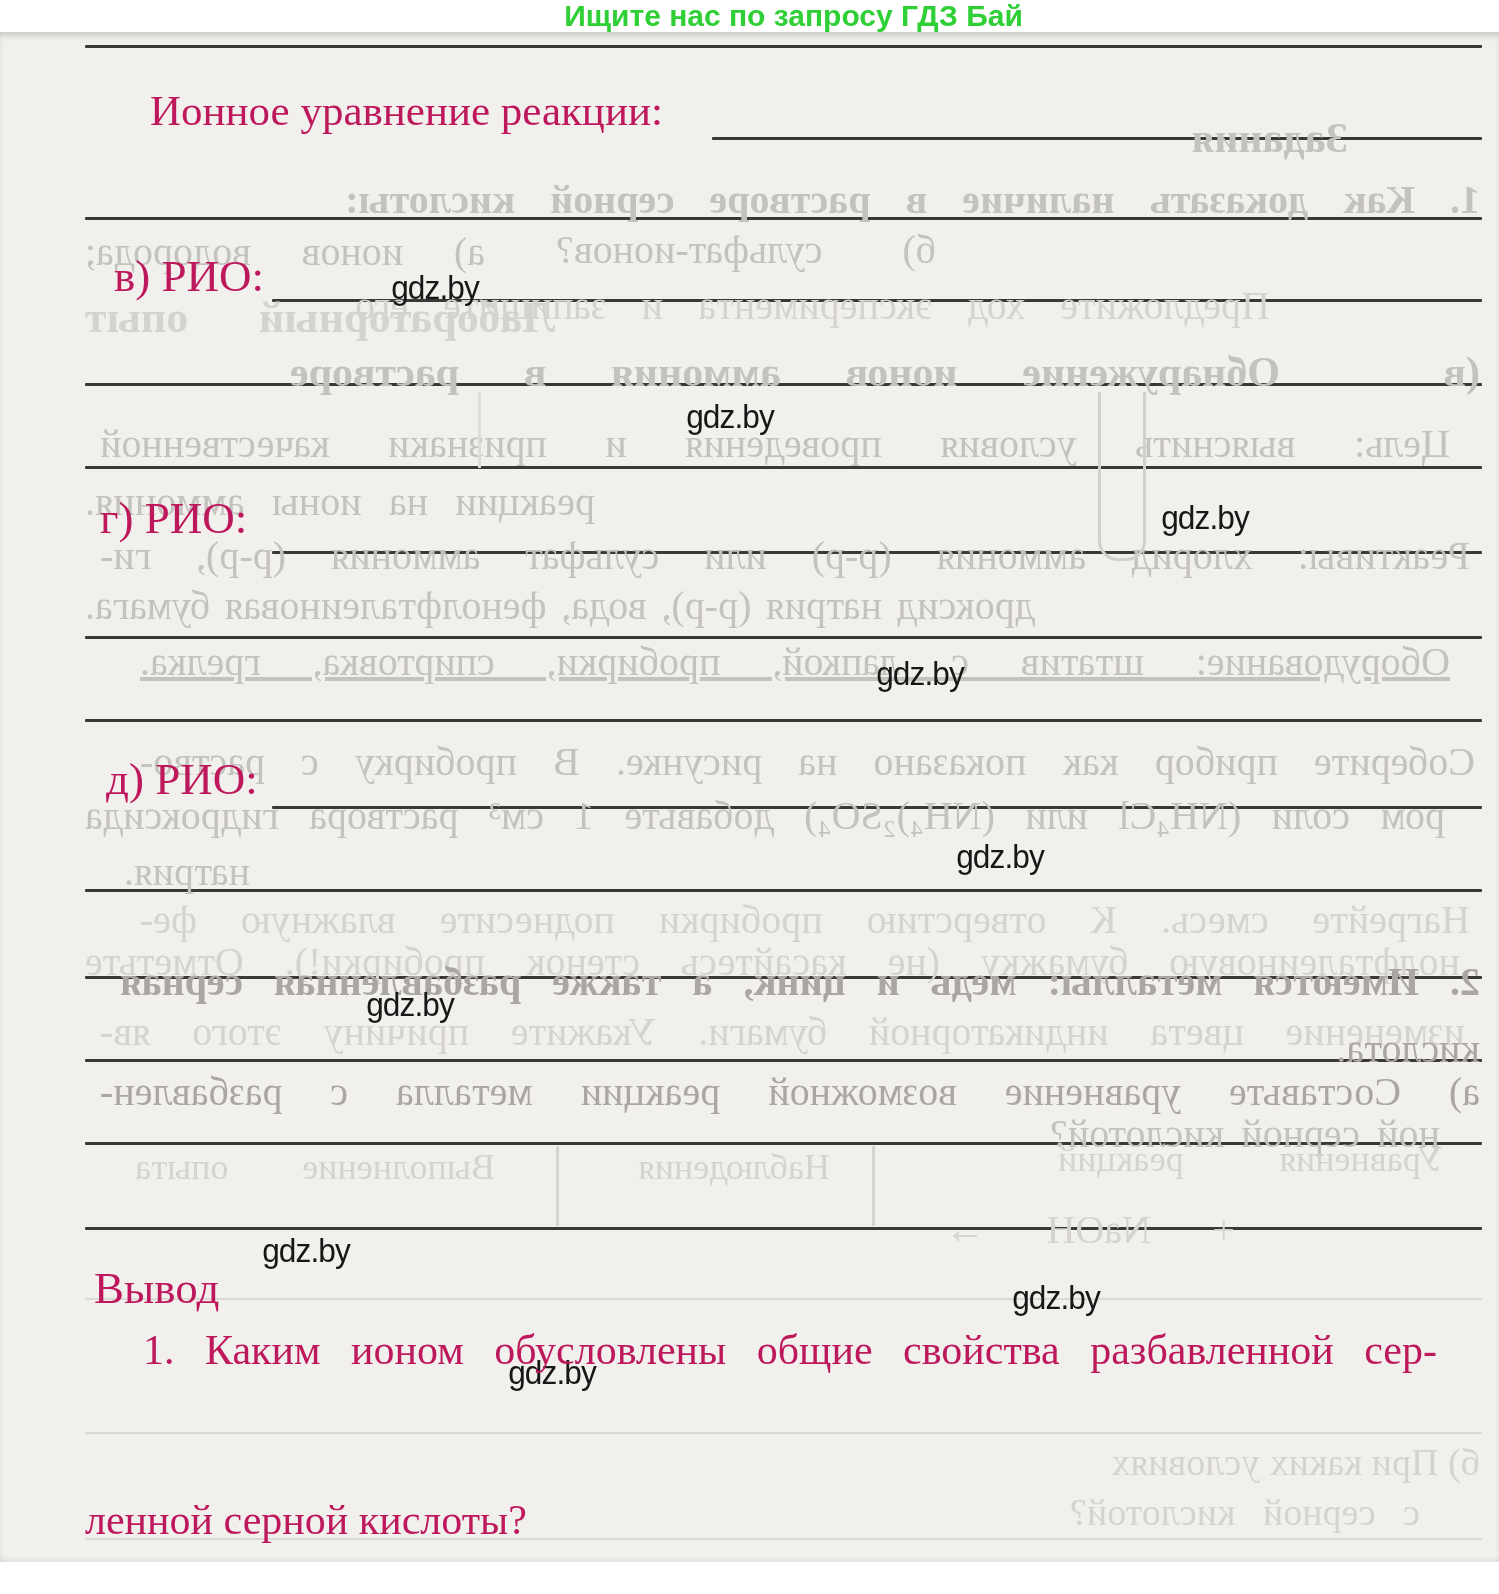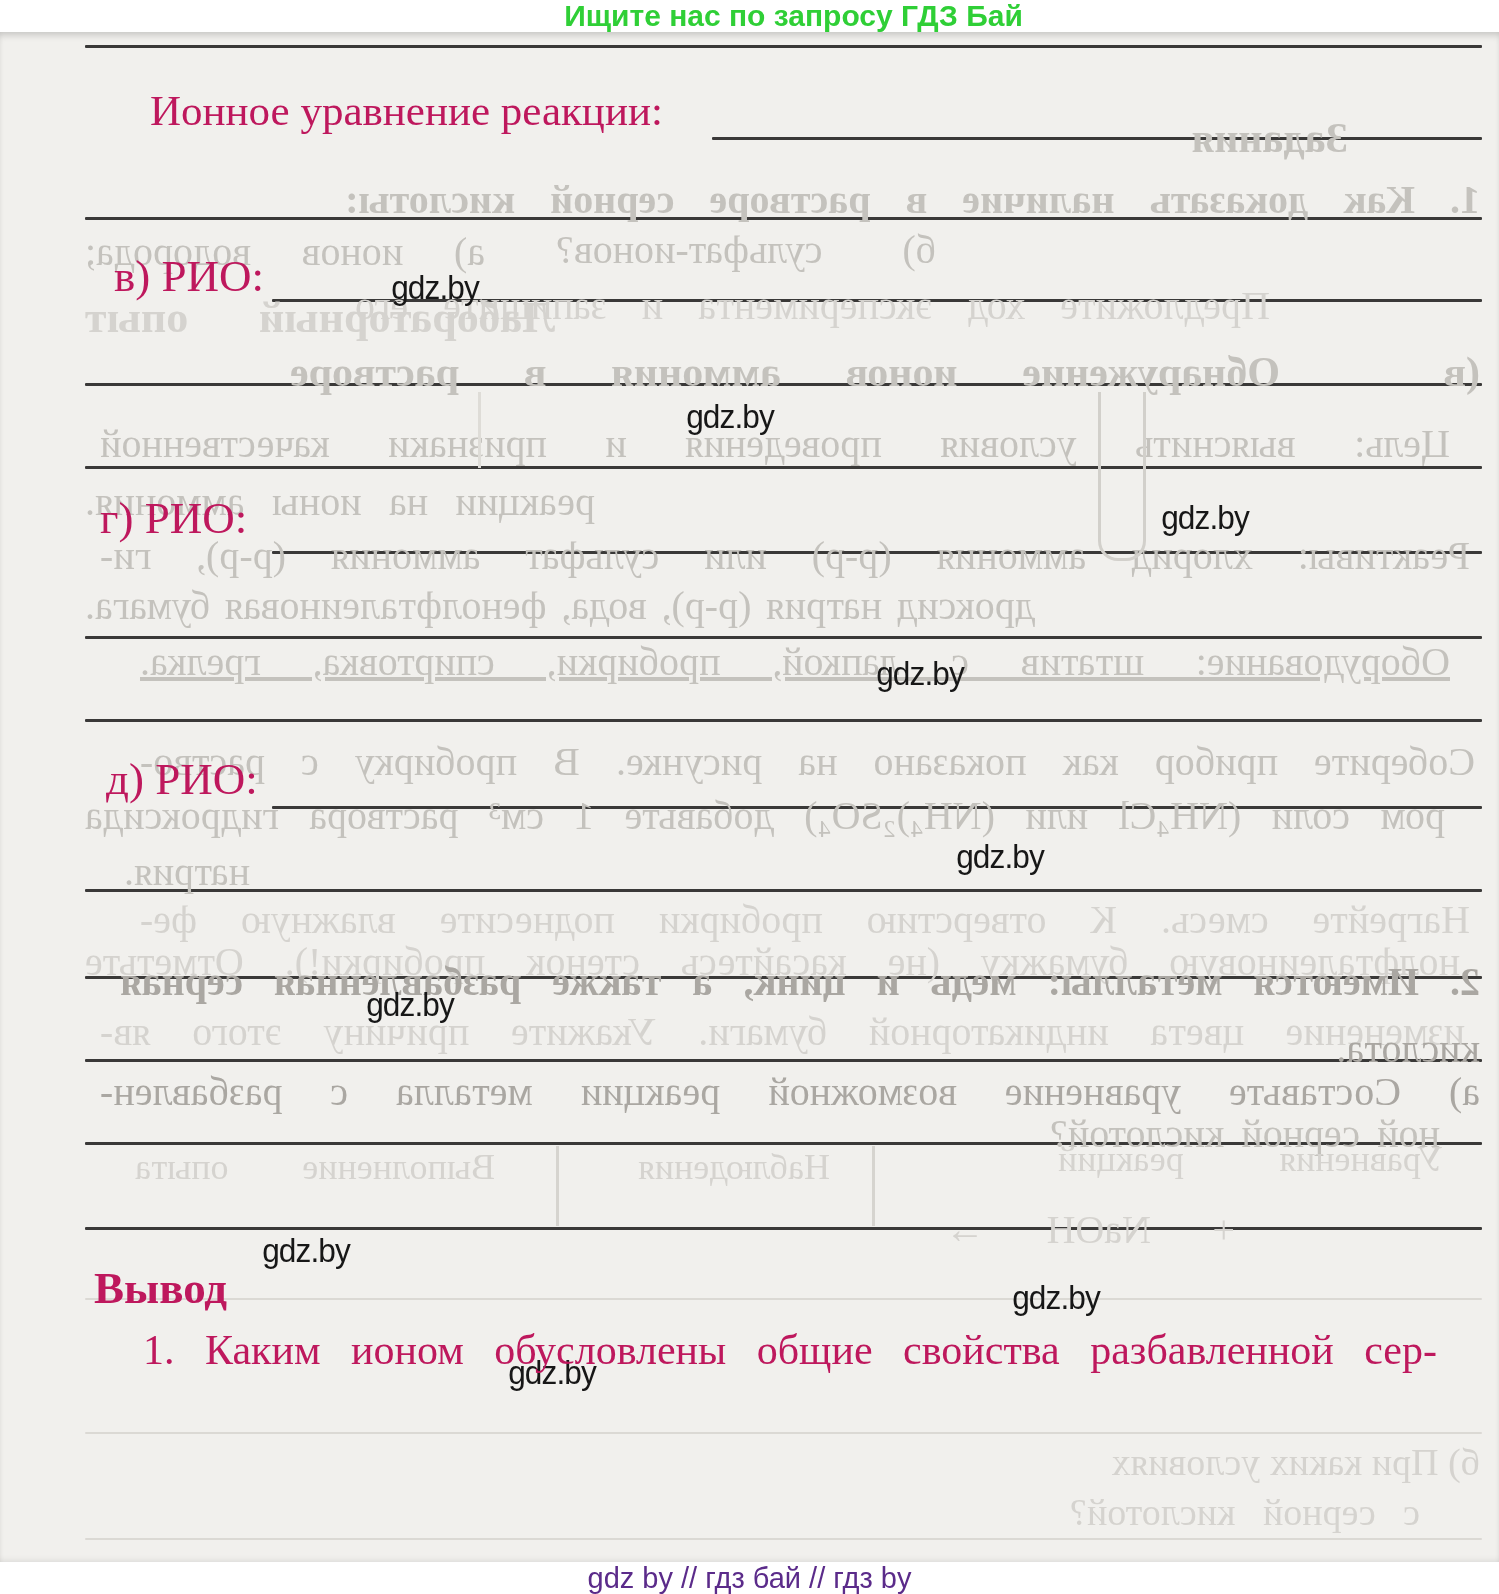--- a/index.html
+++ b/index.html
@@ -7,21 +7,21 @@
         font-family:"Liberation Serif",serif;}
   .banner{position:absolute;left:0;top:0;width:1499px;height:32px;text-align:center;
           font-family:"Liberation Sans",sans-serif;font-size:30px;line-height:32px;font-weight:700;padding-left:44px;}
   .scan{position:absolute;left:0;top:32px;width:1499px;height:1530px;background:#f1f0ed;
         box-shadow:inset 0 6px 7px -3px rgba(0,0,0,.18), inset 0 -4px 6px -3px rgba(0,0,0,.10);}
   .rule{position:absolute;height:3px;background:#3a3938;border-radius:1px;}
   .rule.light{height:2px;background:#dbd9d4;}
   .vsep{position:absolute;width:3px;background:#d6d4cf;}
   .ink{position:absolute;color:#be185d;white-space:nowrap;}
   .jline{white-space:normal;text-align:justify;text-align-last:justify;}
-  .bold{font-weight:bold;text-align:center;}
+  .bold{font-weight:normal;text-align:center;}
   .bleed{position:absolute;transform:scaleX(-1);white-space:nowrap;
          text-align:justify;text-align-last:justify;font-family:"Liberation Serif",serif;}
   .tier1{color:#d5d3cf;}
   .tier2{color:#c4c2bd;}
   .tier3{color:#aaa7a2;}
   .wm{position:absolute;font-family:"Liberation Sans",sans-serif;font-size:34px;color:#171717;
       transform:translate(-50%,-50%) scaleX(.93);letter-spacing:-1px;}
   .tube{position:absolute;border-left:3px solid #d2d0cb;border-right:3px solid #d2d0cb;
         border-bottom:3px solid #d2d0cb;border-radius:0 0 20px 20px;}
   .crease{position:absolute;width:3px;background:#dedcd7;}
@@ -108,18 +108,16 @@
   <div class="ink" style="left:114px;top:250px;font-size:45px;">в) РИО:</div>
 
   <div class="ink" style="left:100px;top:492px;font-size:45px;">г) РИО:</div>
 
   <div class="ink" style="left:106px;top:753px;font-size:45px;">д) РИО:</div>
 
   <div class="ink bold" style="left:94px;top:1262px;font-size:45px;">Вывод</div>
 
   <div class="ink jline" style="left:85px;top:1326px;width:1352px;font-size:42px;text-indent:58px;">1. Каким ионом обусловлены общие свойства разбавленной сер-</div>
 
+  <div class="ink" style="left:85px;top:1496px;font-size:42px;">ленной серной кислоты?</div>
 
-  <div class="footer" style="color: rgb(91, 43, 138);">
-    <span>gdz by  //  гдз бай  //  гдз by</span>
-  </div>
 
 </div>
 
 </body></html>

